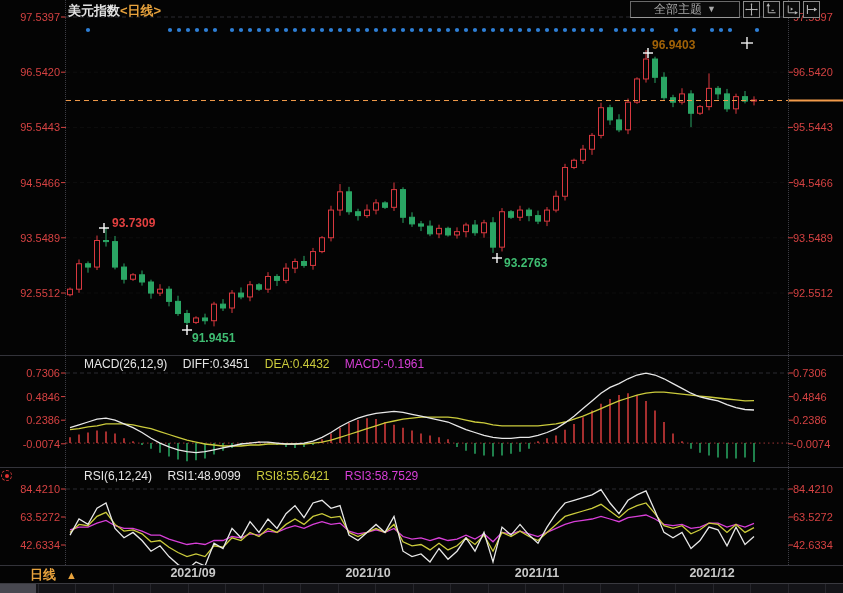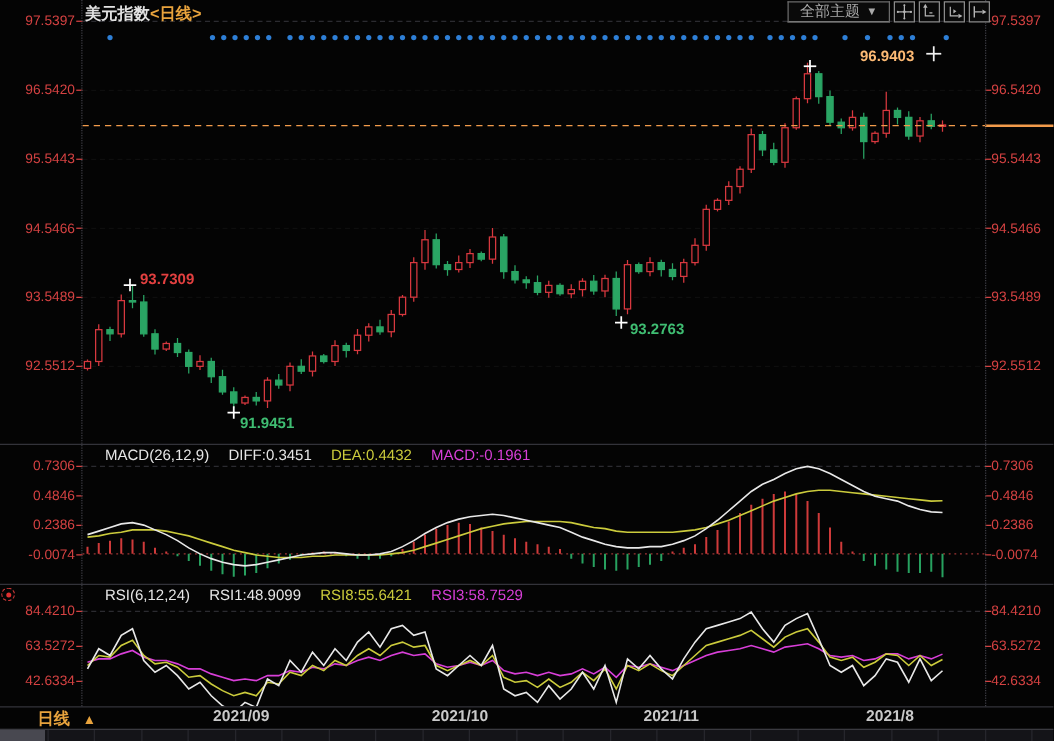--- a/index.html
+++ b/index.html
@@ -6,21 +6,21 @@
   #app{position:relative;width:843px;height:593px;background:#040404;font-family:"Liberation Sans",sans-serif;overflow:hidden;}
   svg.panel{position:absolute;left:0;display:block;}
   .vline{position:absolute;top:0;width:0;border-left:1px dotted #3d3d44;}
   .hline{position:absolute;left:0;width:843px;height:0;border-top:1px solid #33333a;}
   .axis-label{position:absolute;font-size:11px;line-height:12px;color:#d54242;white-space:nowrap;}
   .axis-label.lft{left:0;width:60px;text-align:right;}
   .axis-label.rgt{left:793px;text-align:left;}
   #title{position:absolute;left:68px;top:2px;font-size:13px;font-weight:bold;color:#e2e2e2;white-space:nowrap;}
   #title .period{color:#e8a33d;}
   #toolbar{position:absolute;top:1px;left:630px;display:flex;align-items:center;gap:3px;}
-  #theme-btn{height:17px;background:#0a0a0a;border:1px solid #6a6a6a;border-bottom-color:#9a9a9a;color:#a9a9a9;font-size:12px;line-height:15px;padding:0 9px;display:flex;align-items:center;gap:5px;font-family:inherit;cursor:pointer;}
+  #theme-btn{height:17px;background:#0a0a0a;border:1px solid #6a6a6a;border-bottom-color:#9a9a9a;color:#a9a9a9;font-size:12px;line-height:15px;padding:0 23px;display:flex;align-items:center;gap:5px;font-family:inherit;cursor:pointer;}
   #theme-btn .arr{font-size:9px;}
   .tb{width:17px;height:17px;background:#0a0a0a;border:1px solid #8a8a8a;padding:0;display:flex;align-items:center;justify-content:center;cursor:pointer;}
   .ind-row{position:absolute;left:84px;font-size:12px;white-space:nowrap;}
   .ind-row span{margin-right:12px;}
   .iw{color:#e6e6e6;} .iy{color:#cbcb3c;} .im{color:#d83fd8;}
   .annot{position:absolute;font-size:12px;font-weight:bold;white-space:nowrap;}
   #record{position:absolute;left:1px;top:470px;width:11px;height:11px;border:1px dashed #c23636;border-radius:50%;box-sizing:border-box;}
   #record i{position:absolute;left:2.5px;top:2.5px;width:4px;height:4px;border-radius:50%;background:#e03030;}
   #period-tab{position:absolute;left:30px;top:566px;font-size:13px;font-weight:bold;color:#e8a33d;cursor:pointer;white-space:nowrap;}
   #period-tab .tri{margin-left:10px;font-size:11px;}
@@ -484,31 +484,31 @@
   </div>
 
   <div id="record">
       <i></i>
     </div>
 
   <div id="annotations">
       <div class="annot" style="left: 112px; top: 216px; color: rgb(227, 64, 64);">93.7309</div>
       <div class="annot" style="left: 192px; top: 331px; color: rgb(63, 189, 114);">91.9451</div>
       <div class="annot" style="left: 504px; top: 256px; color: rgb(63, 189, 114); text-align: center;">93.2763</div>
-      <div class="annot" style="left: 688px; top: 38px; color: #fdba74;">96.9403</div>
+      <div class="annot" style="left: 652px; top: 38px; color: #a16207;">96.9403</div>
     </div>
 
   <div id="period-tab">
     <span>日线</span><span class="tri">▲</span>
   </div>
   <div id="dates">
       <div class="date-label" style="left: 193px;">2021/09</div>
       <div class="date-label" style="left: 368px;">2021/10</div>
       <div class="date-label" style="left: 537px;">2021/11</div>
-      <div class="date-label" style="left: 712px;">2021/8</div>
+      <div class="date-label" style="left: 712px;">2021/12</div>
     </div>
 
   <div id="strip">
     <div id="thumb"></div>
   <div class="strip-tick" style="left: 38px;"></div>
       <div class="strip-tick" style="left: 75px;"></div>
       <div class="strip-tick" style="left: 113px;"></div>
       <div class="strip-tick" style="left: 150px;"></div>
       <div class="strip-tick" style="left: 188px;"></div>
       <div class="strip-tick" style="left: 225px;"></div>

